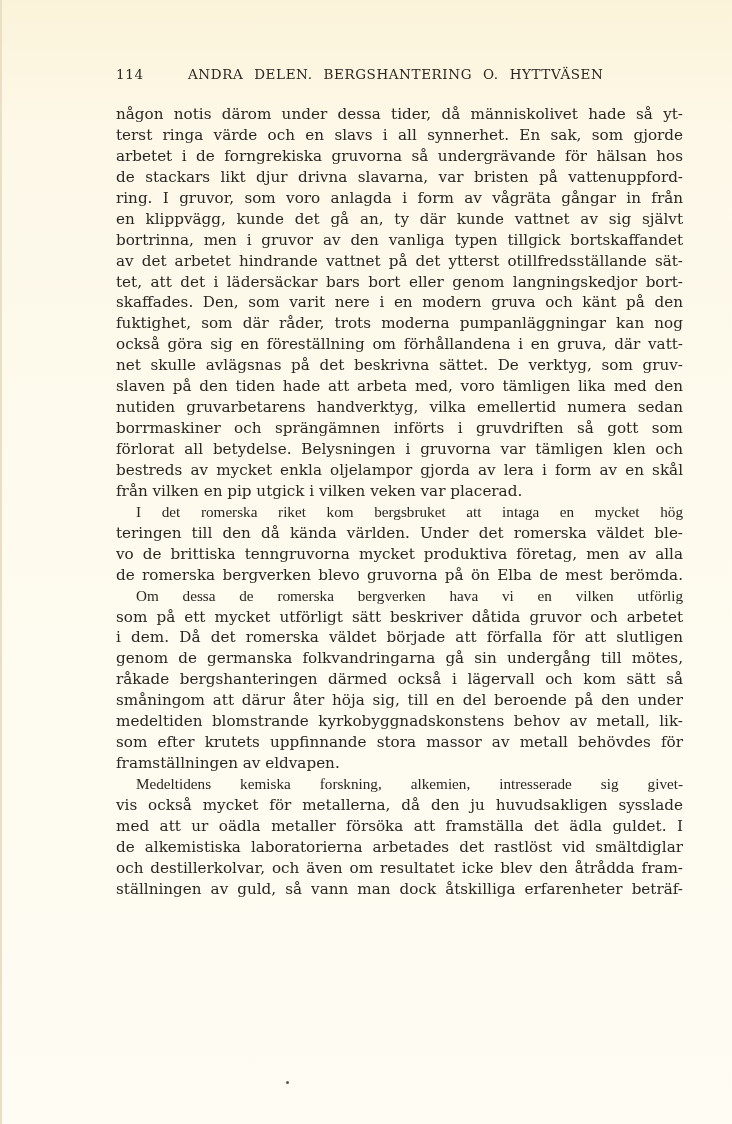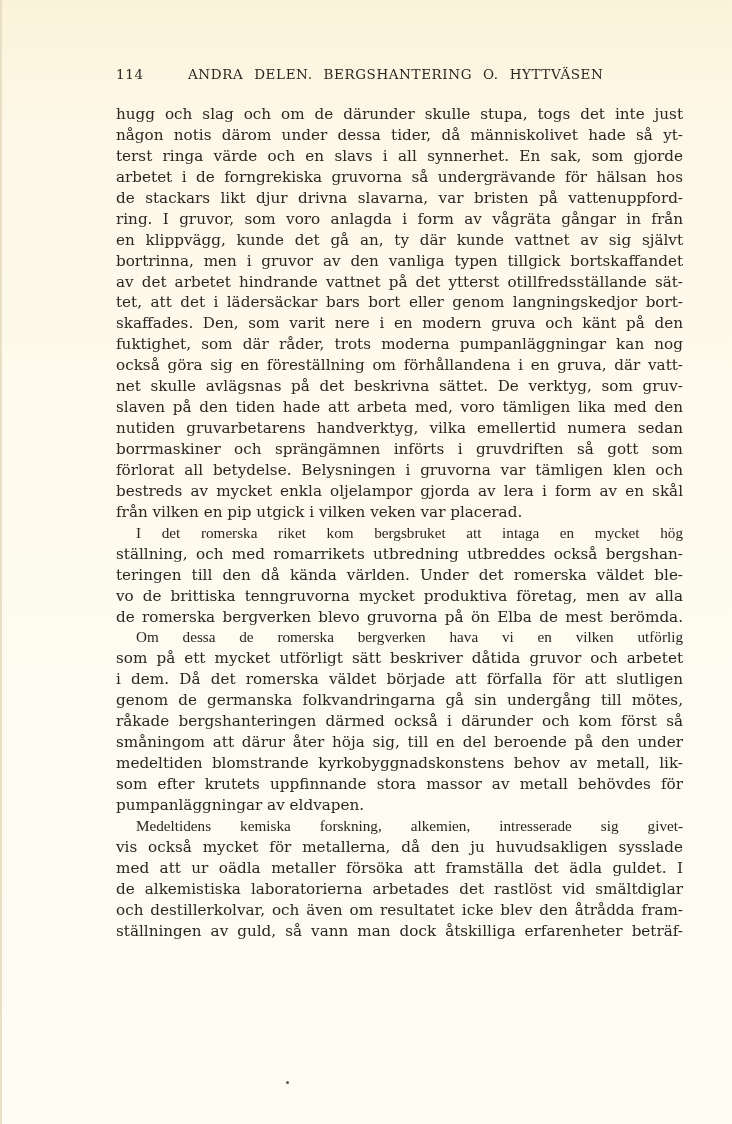--- a/index.html
+++ b/index.html
@@ -42,54 +42,52 @@
 <body>
 
 <div class="page">
 
   <div class="header">
     <span class="pno">114</span>
     <span class="title">ANDRA DELEN.   BERGSHANTERING O. HYTTVÄSEN</span>
   </div>
 
   <div class="body">
-    <span class="line">hugg och slag och om de därunder skulle stupa, togs det inte just</span>
     <span class="line">någon notis därom under dessa tider, då människolivet hade så yt-</span>
     <span class="line">terst ringa värde och en slavs i all synnerhet.  En sak, som gjorde</span>
     <span class="line">arbetet i de forngrekiska gruvorna så undergrävande för hälsan hos</span>
     <span class="line">de stackars likt djur drivna slavarna, var bristen på vattenuppford-</span>
     <span class="line">ring.  I gruvor, som voro anlagda i form av vågräta gångar in från</span>
     <span class="line">en klippvägg, kunde det gå an, ty där kunde vattnet av sig självt</span>
     <span class="line">bortrinna, men i gruvor av den vanliga typen tillgick bortskaffandet</span>
     <span class="line">av det arbetet hindrande vattnet på det ytterst otillfredsställande sät-</span>
     <span class="line">tet, att det i lädersäckar bars bort eller genom langningskedjor bort-</span>
     <span class="line">skaffades.  Den, som varit nere i en modern gruva och känt på den</span>
     <span class="line">fuktighet, som där råder, trots moderna pumpanläggningar kan nog</span>
     <span class="line">också göra sig en föreställning om förhållandena i en gruva, där vatt-</span>
     <span class="line">net skulle avlägsnas på det beskrivna sättet.  De verktyg, som gruv-</span>
     <span class="line">slaven på den tiden hade att arbeta med, voro tämligen lika med den</span>
     <span class="line">nutiden gruvarbetarens handverktyg, vilka emellertid numera sedan</span>
     <span class="line">borrmaskiner och sprängämnen införts i gruvdriften så gott som</span>
     <span class="line">förlorat all betydelse.  Belysningen i gruvorna var tämligen klen och</span>
     <span class="line">bestreds av mycket enkla oljelampor gjorda av lera i form av en skål</span>
     <span class="line last">från vilken en pip utgick i vilken veken var placerad.</span>
     <span class="line indent">I det romerska riket kom bergsbruket att intaga en mycket hög</span>
-    <span class="line">ställning, och med romarrikets utbredning utbreddes också bergshan-</span>
     <span class="line">teringen till den då kända världen.  Under det romerska väldet ble-</span>
     <span class="line">vo de brittiska tenngruvorna mycket produktiva företag, men av alla</span>
     <span class="line">de romerska bergverken blevo gruvorna på ön Elba de mest berömda.</span>
     <span class="line indent">Om dessa de romerska bergverken hava vi en vilken utförlig</span>
     <span class="line">som på ett mycket utförligt sätt beskriver dåtida gruvor och arbetet</span>
     <span class="line">i dem.  Då det romerska väldet började att förfalla för att slutligen</span>
     <span class="line">genom de germanska folkvandringarna gå sin undergång till mötes,</span>
-    <span class="line">råkade bergshanteringen därmed också i därunder och kom först så</span>
+    <span class="line">råkade bergshanteringen därmed också i lägervall och kom sätt så</span>
     <span class="line">småningom att därur åter höja sig, till en del beroende på den under</span>
     <span class="line">medeltiden blomstrande kyrkobyggnadskonstens behov av metall, lik-</span>
     <span class="line">som efter krutets uppfinnande stora massor av metall behövdes för</span>
-    <span class="line last">pumpanläggningar av eldvapen.</span>
+    <span class="line last">framställningen av eldvapen.</span>
     <span class="line indent">Medeltidens kemiska forskning, alkemien, intresserade sig givet-</span>
     <span class="line">vis också mycket för metallerna, då den ju huvudsakligen sysslade</span>
     <span class="line">med att ur oädla metaller försöka att framställa det ädla guldet.  I</span>
     <span class="line">de alkemistiska laboratorierna arbetades det rastlöst vid smältdiglar</span>
     <span class="line">och destillerkolvar, och även om resultatet icke blev den åtrådda fram-</span>
     <span class="line">ställningen av guld, så vann man dock åtskilliga erfarenheter beträf-</span>
   </div>
 
   <div class="dot"></div>
 </div>

